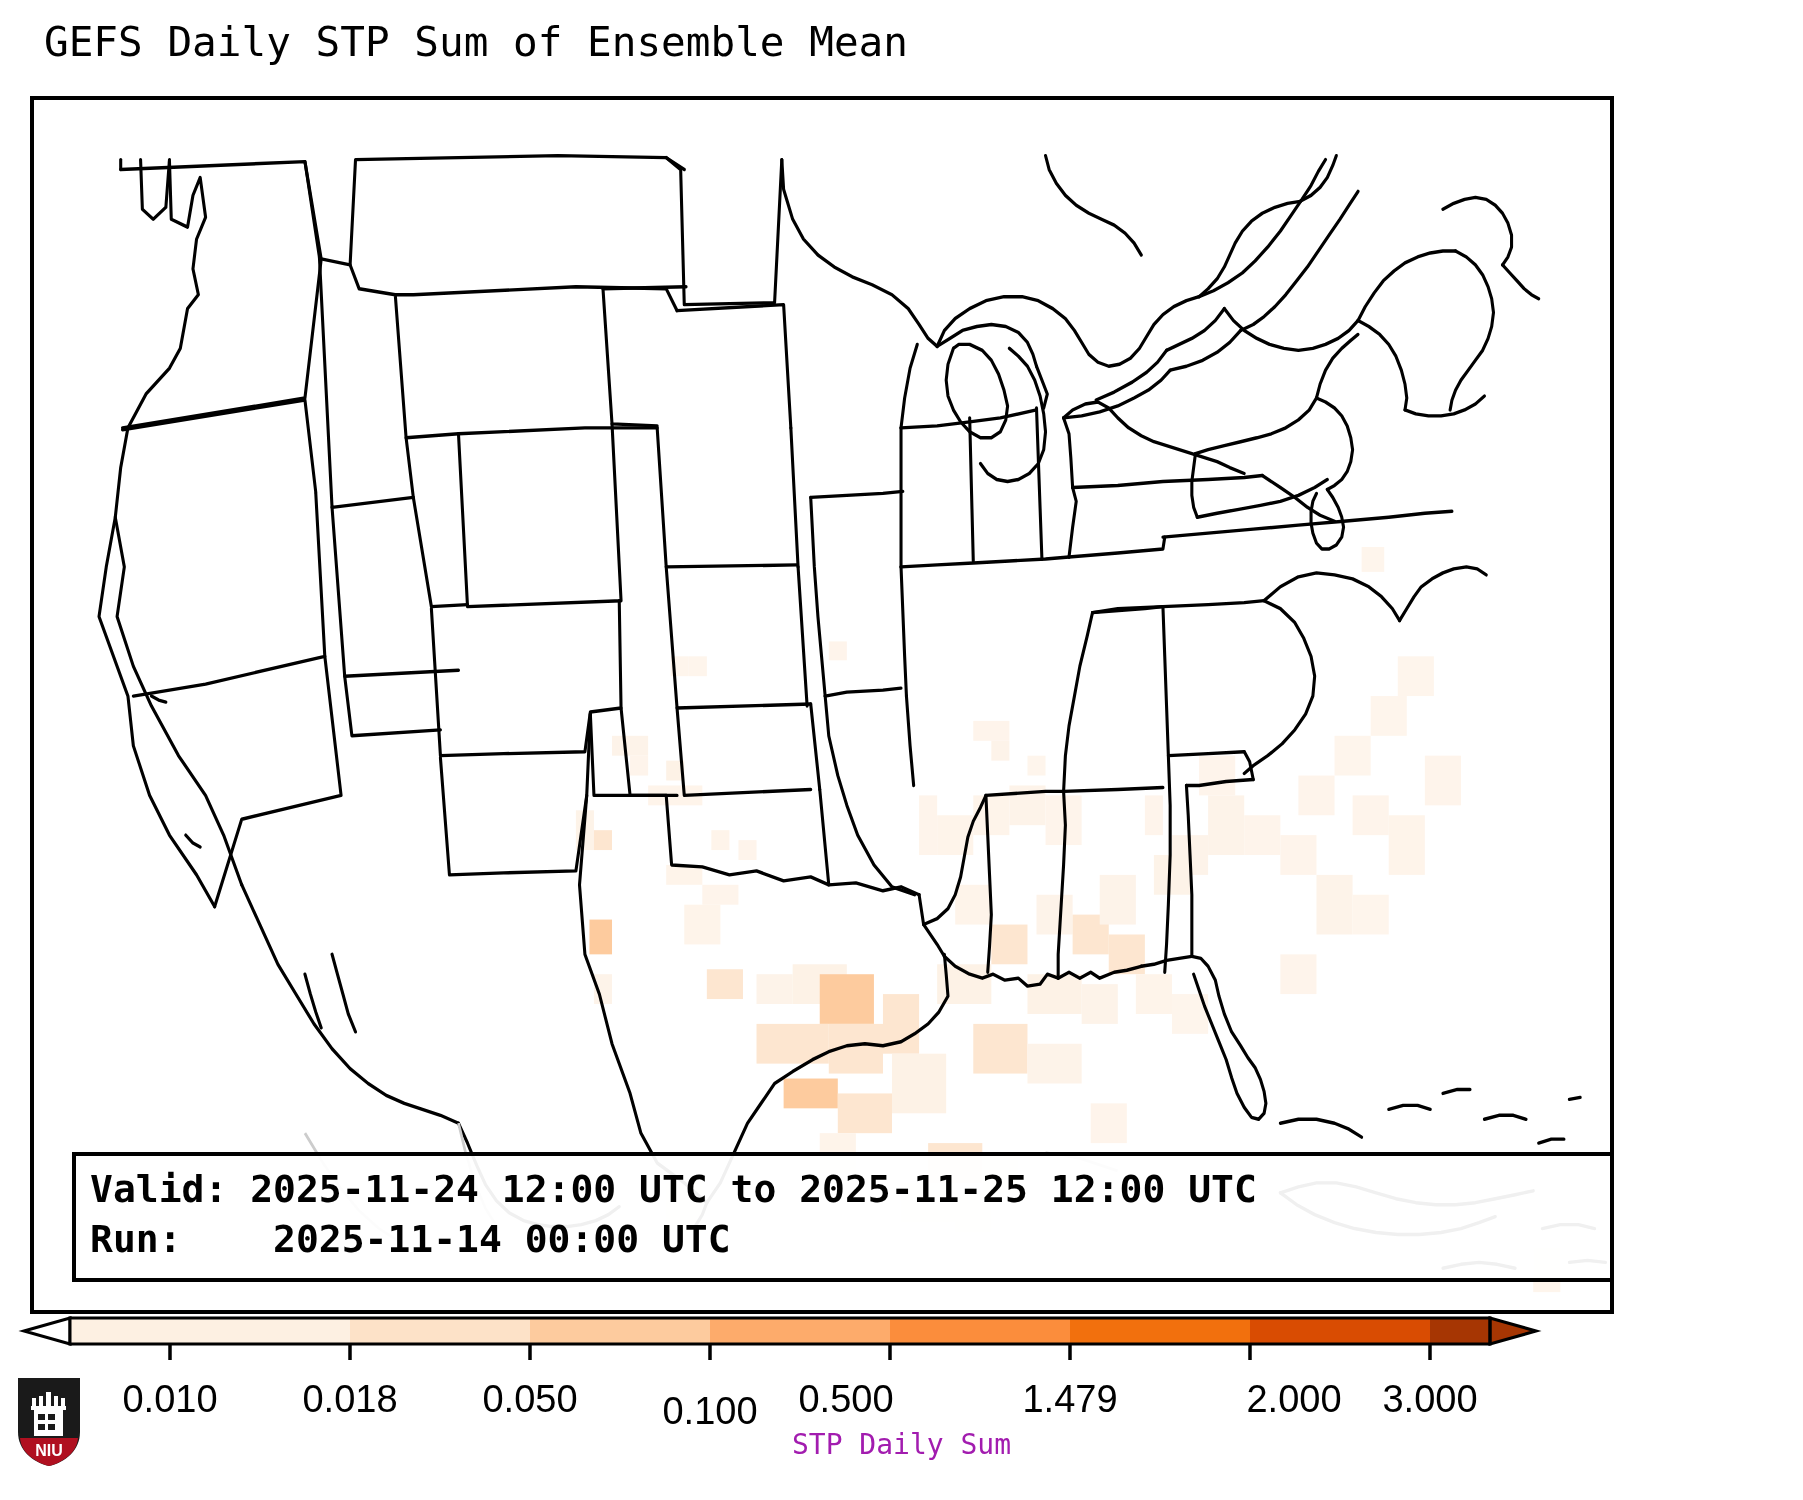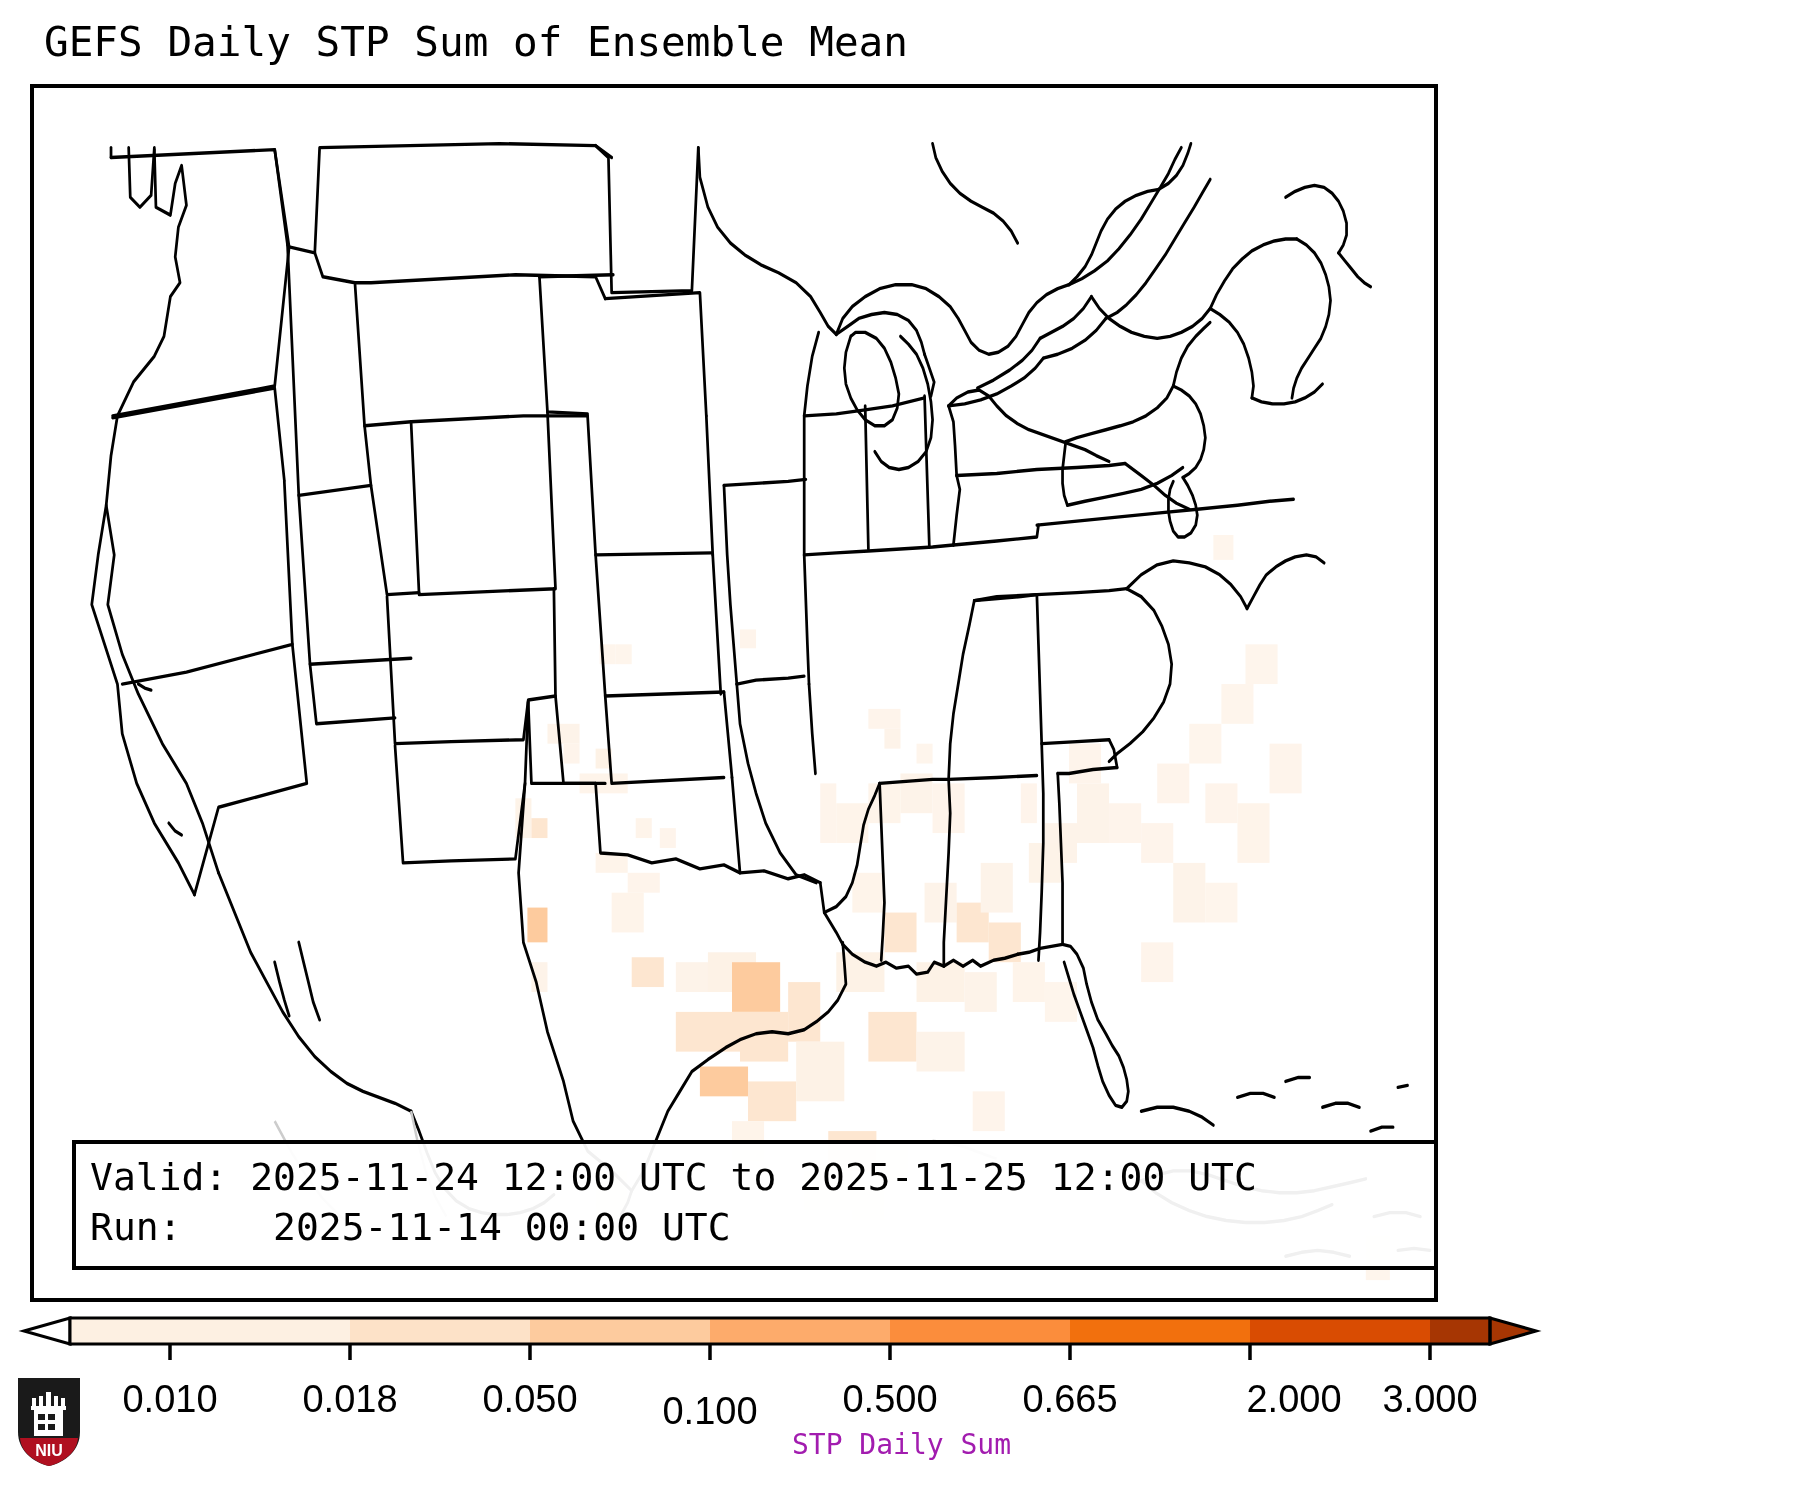--- a/index.html
+++ b/index.html
@@ -3,22 +3,22 @@
 <meta charset="utf-8">
 <style>
   html,body{margin:0;padding:0;background:#ffffff;}
   body{width:1803px;height:1500px;position:relative;overflow:hidden;
        font-family:"DejaVu Sans Mono","Liberation Mono",monospace;}
 
   #title{position:absolute;left:44px;top:18px;font-size:41px;letter-spacing:0px;
          color:#000;white-space:nowrap;font-family:"DejaVu Sans Mono","Liberation Mono",monospace;}
 
   
-  #map-frame{position:absolute;left:30px;top:84px;width:1408px;height:1218px;
-             border:4px solid #000;box-sizing:border-box;background:#fff;overflow:hidden;}
+  #map-frame{position:absolute;left:30px;top:96px;width:1584px;height:1218px;
+             border:4px solid #000;box-sizing:border-box;background:#fff;overflow:hidden;font-weight:bold;}
   #data-layer{position:absolute;left:0;top:0;width:100%;height:100%;}
   #map-lines{position:absolute;left:0;top:0;width:100%;height:100%;}
 
   
   #cbar-wrap{position:absolute;left:0;top:1316px;width:1803px;height:60px;}
   #cbar-svg{display:block;}
   #cbar-ticklabels{position:absolute;left:0;top:1378px;width:1803px;height:48px;}
   .tick-label{position:absolute;font-size:38px;color:#000;white-space:nowrap;
               transform:translateX(-50%);
               font-family:Liberation Sans, sans-serif;}
@@ -352,22 +352,22 @@
         <line x1="1250" y1="28" x2="1250" y2="44" stroke="#000" stroke-width="3.5"></line>
         <line x1="1430" y1="28" x2="1430" y2="44" stroke="#000" stroke-width="3.5"></line>
       </g>
   </svg>
 </div>
 <div id="cbar-ticklabels">
     <div class="tick-label" style="left: 170px;">0.010</div>
     <div class="tick-label" style="left: 350px;">0.018</div>
     <div class="tick-label" style="left: 530px;">0.050</div>
     <div class="tick-label" style="left: 710px; margin-top: 12px;">0.100</div>
-    <div class="tick-label" style="left: 890px;">0.500</div>
-    <div class="tick-label" style="left: 1070px;">0.665</div>
+    <div class="tick-label" style="left: 846px;">0.500</div>
+    <div class="tick-label" style="left: 1070px;">1.479</div>
     <div class="tick-label" style="left: 1250px; margin-left: 44px;">2.000</div>
     <div class="tick-label" style="left: 1430px;">3.000</div>
   </div>
 <div id="cbar-axis-label">STP Daily Sum</div>
 
 <svg id="niu-logo" viewBox="0 0 70 94">
   <path d="M4,4 L66,4 L66,58 C66,76 52,88 35,92 C18,88 4,76 4,58 Z" fill="#1a1a1a"></path>
 
   <g fill="#ffffff">
     <rect x="18" y="24" width="4" height="8"></rect>

